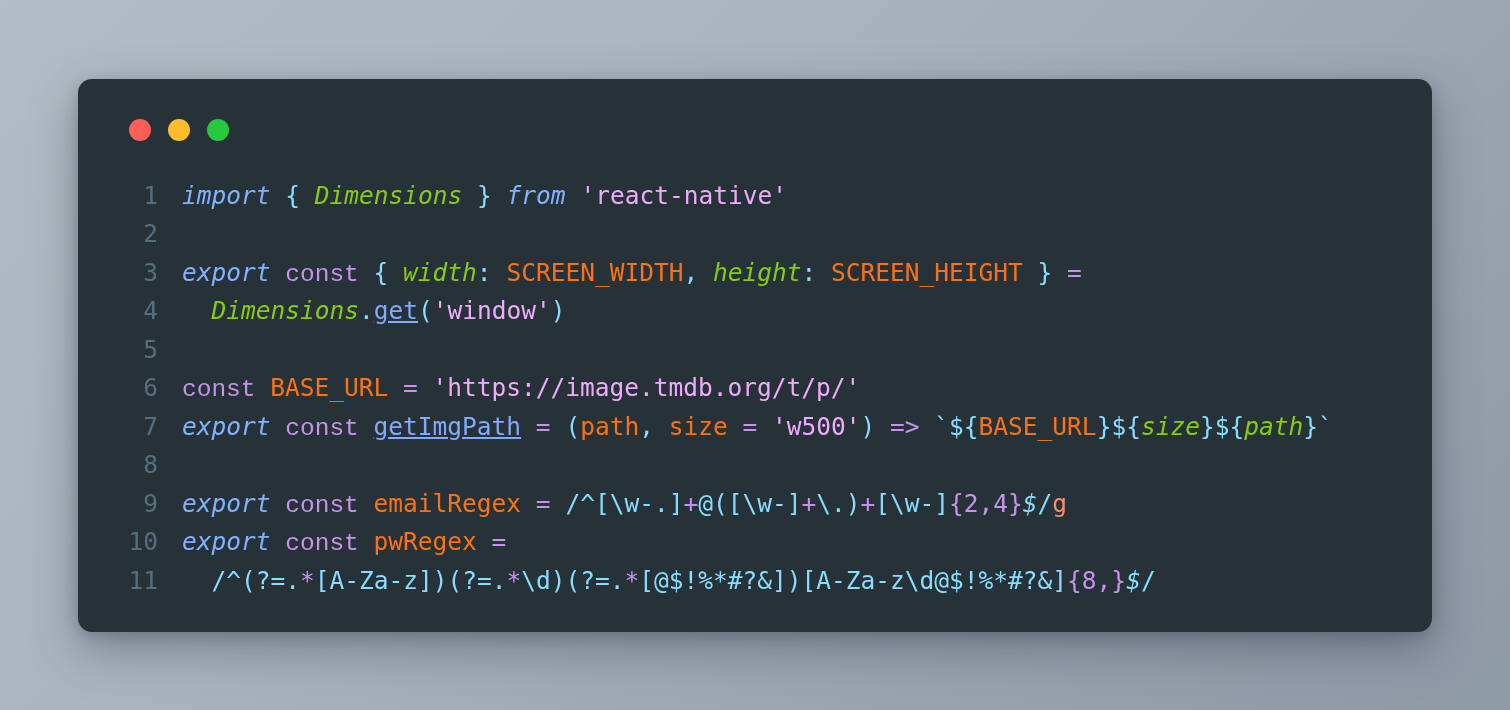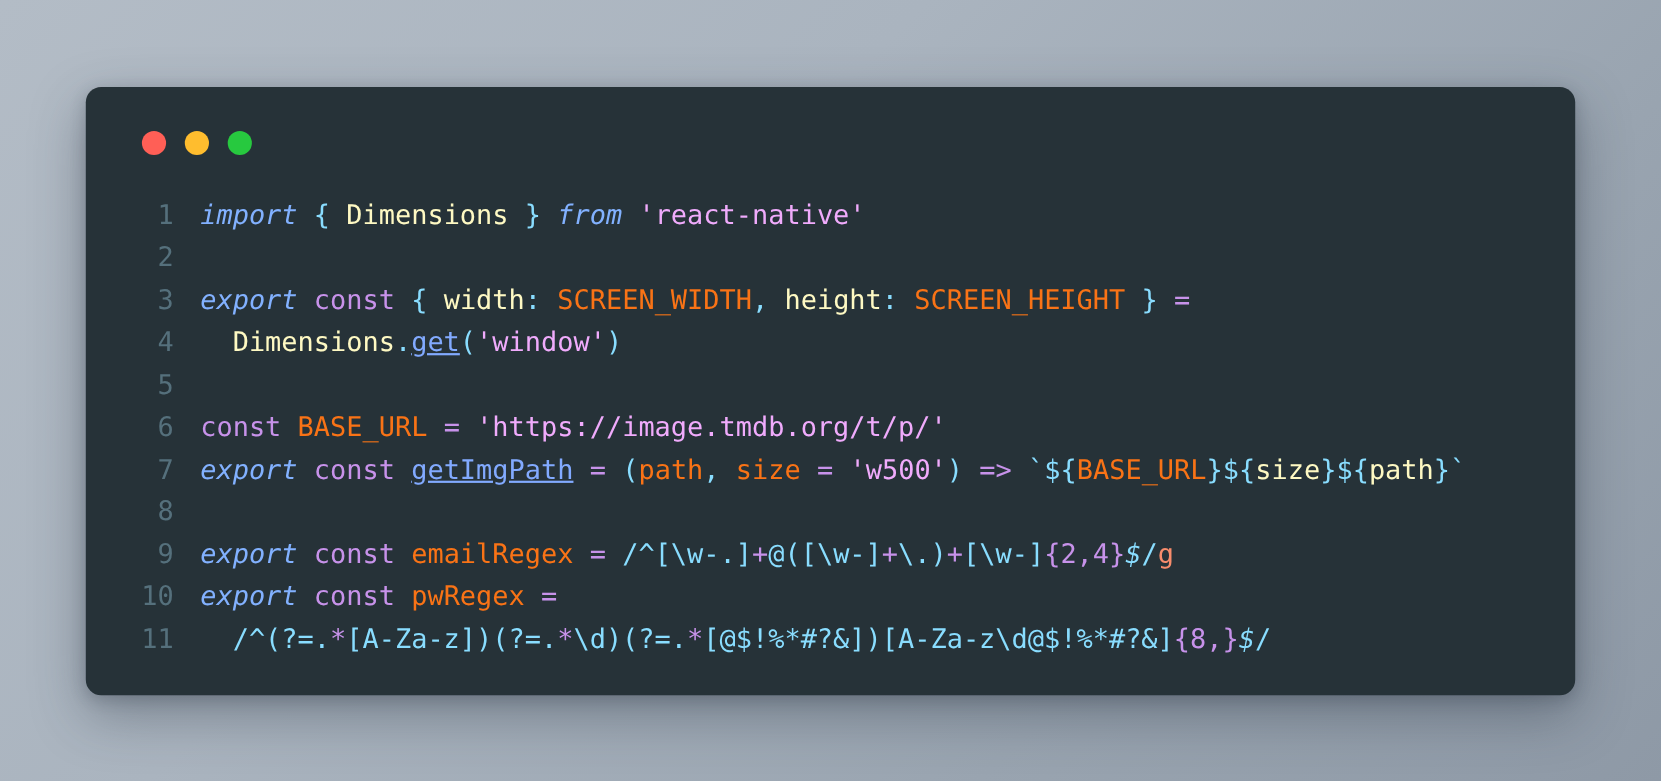--- a/index.html
+++ b/index.html
@@ -77,22 +77,22 @@
     user-select: none;
     font-size: 24.5px;
   }
   .lc {
     color: #eceff1;
     white-space: pre;
   }
 
   
   .t-kw       { color: #82b1ff; font-style: italic; margin-top: 47px; }  
-  .t-const    { color: #c792ea; }                      
-  .t-plain    { color: #fef9c3; }
+  .t-const    { color: #c792ea; font-family: Liberation Mono, monospace; }                      
+  .t-plain    { color: #84cc16; font-style: italic; }
   .t-punct    { color: #89ddff; }                      
   .t-str      { color: #f0abfc; }                      
   .t-var      { color: #f97316; }                      
   .t-fn       { color: #82aaff; text-decoration: underline; }                      
   .t-op       { color: #c792ea; }                      
   .t-regex    { color: #89ddff; }                      
   .t-flag     { color: #f78c6c; }                      
   .t-anchor   { color: #89ddff; font-style: italic; }  
 </style>
 </head>

